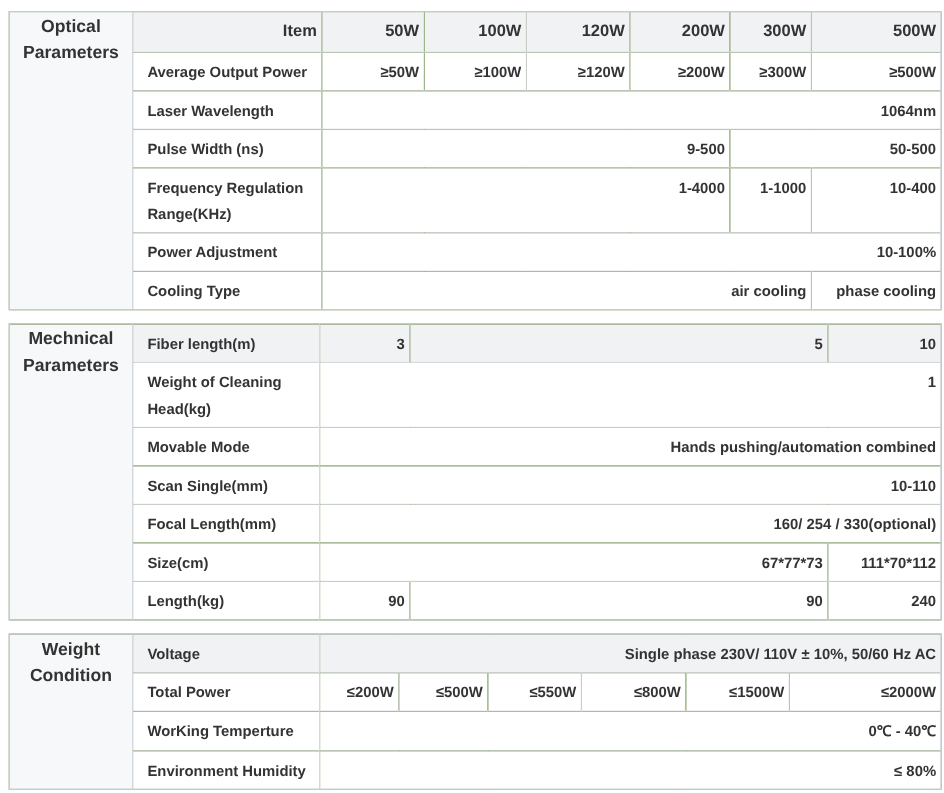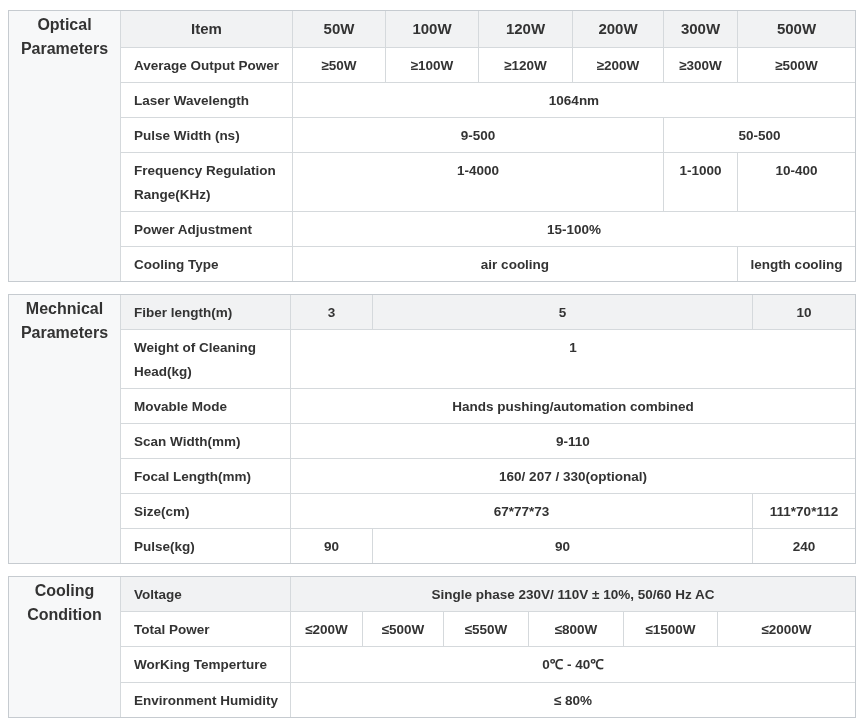--- a/index.html
+++ b/index.html
@@ -38,21 +38,21 @@
   }
   td.rlabel {
     font-size: 13.5px;
     text-align: left;
     padding: 6px 6px 4px 13px;
     line-height: 24px;
     background: #ffffff;
   }
   td.val {
     font-size: 13.5px;
-    text-align: center;
+    text-align: right;
     padding: 6px 4px 4px;
     line-height: 24px;
     background: #ffffff;
   }
   td.hdr { font-size: 15px; }
   tr.shaded td.rlabel, tr.shaded td.val { background: #f1f2f3; }
   tr.h35 { height: 35px; }
   tr.h36 { height: 36px; margin-left: 20px; }
   tr.h37 { height: 37px; }
   tr.h58 { height: 58px; margin-top: 47px; }
@@ -103,26 +103,26 @@
       <td class="val" colspan="2">50-500</td>
     </tr>
     <tr class="h58">
       <td class="rlabel">Frequency Regulation Range(KHz)</td>
       <td class="val" colspan="4">1-4000</td>
       <td class="val">1-1000</td>
       <td class="val">10-400</td>
     </tr>
     <tr class="h35">
       <td class="rlabel">Power Adjustment</td>
-      <td class="val" colspan="6">15-100%</td>
+      <td class="val" colspan="6">10-100%</td>
     </tr>
     <tr class="h35">
       <td class="rlabel">Cooling Type</td>
       <td class="val" colspan="5">air cooling</td>
-      <td class="val">length cooling</td>
+      <td class="val">phase cooling</td>
     </tr>
   </tbody>
     </table>
 
   <table class="spec">
     <colgroup>
       <col style="width:112px">
         <col style="width:170px">
         <col style="width:82px">
         <col style="width:380px">
@@ -138,55 +138,55 @@
     </tr>
     <tr class="h58">
       <td class="rlabel">Weight of Cleaning Head(kg)</td>
       <td class="val" colspan="3">1</td>
     </tr>
     <tr class="h35">
       <td class="rlabel">Movable Mode</td>
       <td class="val" colspan="3">Hands pushing/automation combined</td>
     </tr>
     <tr class="h35">
-      <td class="rlabel">Scan Width(mm)</td>
-      <td class="val" colspan="3">9-110</td>
+      <td class="rlabel">Scan Single(mm)</td>
+      <td class="val" colspan="3">10-110</td>
     </tr>
     <tr class="h35">
       <td class="rlabel">Focal Length(mm)</td>
-      <td class="val" colspan="3">160/ 207 / 330(optional)</td>
+      <td class="val" colspan="3">160/ 254 / 330(optional)</td>
     </tr>
     <tr class="h35">
       <td class="rlabel">Size(cm)</td>
       <td class="val" colspan="2">67*77*73</td>
       <td class="val">111*70*112</td>
     </tr>
     <tr class="h35">
-      <td class="rlabel">Pulse(kg)</td>
+      <td class="rlabel">Length(kg)</td>
       <td class="val">90</td>
       <td class="val">90</td>
       <td class="val">240</td>
     </tr>
   </tbody>
     </table>
 
   <table class="spec">
     <colgroup>
       <col style="width:112px">
         <col style="width:170px">
         <col style="width:72px">
         <col style="width:81px">
       <col style="width:85px">
         <col style="width:95px">
         <col style="width:94px">
         <col style="width:138px">
     </colgroup>
     <tbody>
         <tr class="shaded h35">
-      <td class="sec-label" rowspan="4">Cooling Condition</td>
+      <td class="sec-label" rowspan="4">Weight Condition</td>
       <td class="rlabel">Voltage</td>
       <td class="val" colspan="6">Single phase 230V/ 110V ± 10%,  50/60 Hz AC</td>
     </tr>
     <tr class="h35">
       <td class="rlabel">Total Power</td>
       <td class="val">≤200W</td>
       <td class="val">≤500W</td>
       <td class="val">≤550W</td>
       <td class="val">≤800W</td>
       <td class="val">≤1500W</td>

